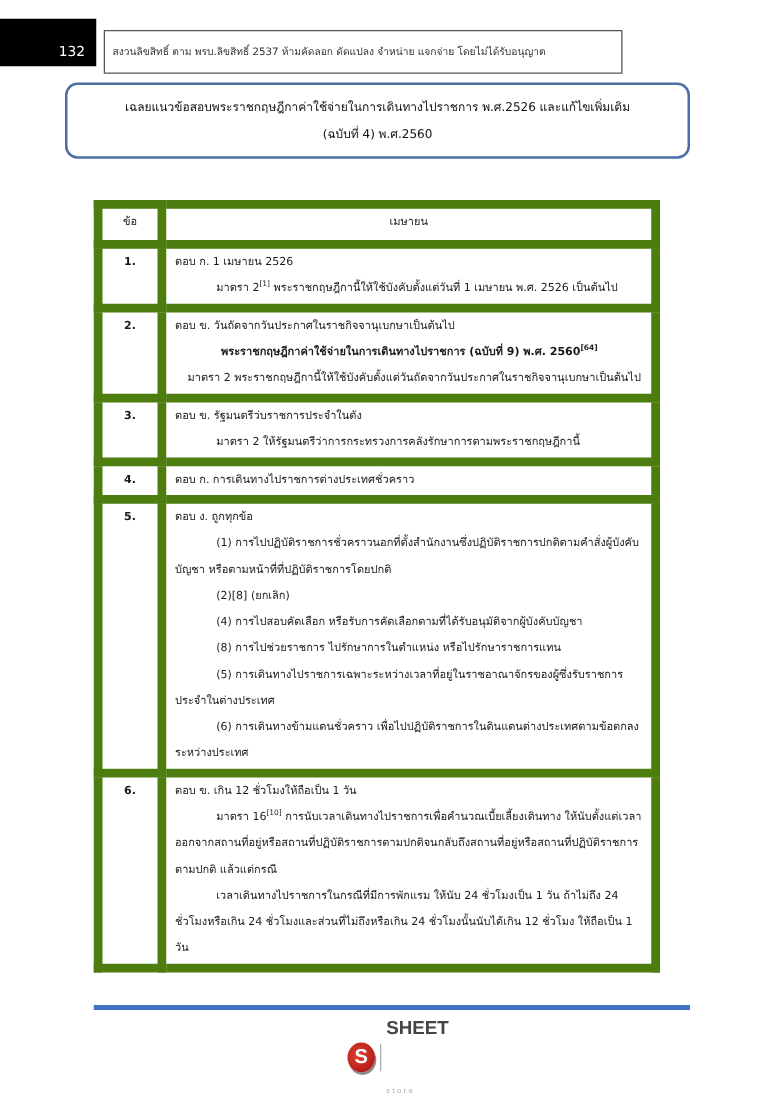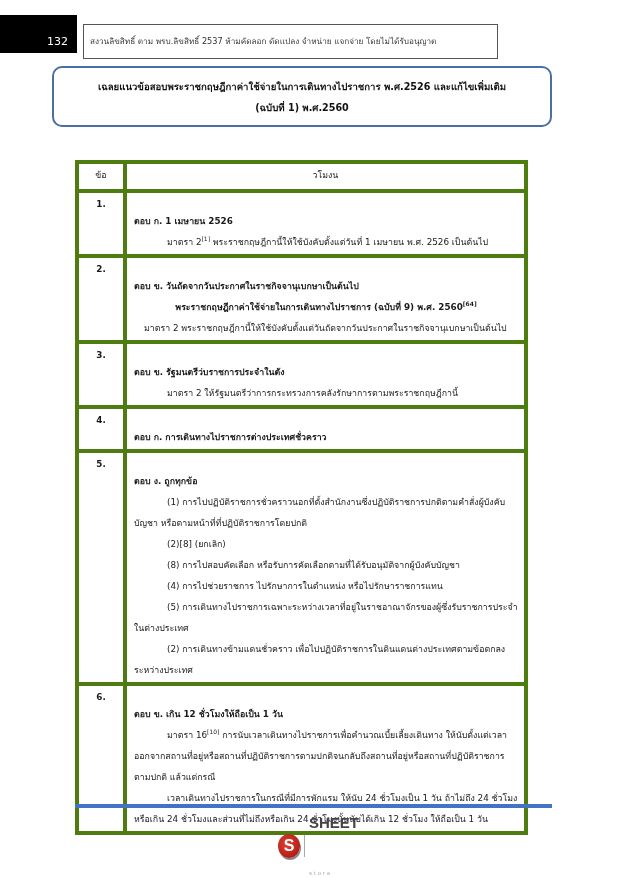--- a/index.html
+++ b/index.html
@@ -14,31 +14,31 @@
   }
   .header-box {
     position: absolute; left: 83px; top: 12px; width: 415px; height: 35px; border: 1px solid #555;
     box-sizing: border-box; font-size: 8.2px; display: flex; align-items: center; padding-left: 6px;
     color: #333; white-space: nowrap; overflow: hidden; margin-top: 12px;
   }
   .title-box {
     position: absolute; left: 52px; top: 66px; width: 500px; height: 61px;
     border: 2px solid #4a6fa5; border-radius: 10px; box-sizing: border-box;
     display: flex; flex-direction: column; align-items: center; justify-content: center;
-    font-size: 9.6px; font-weight: bold; line-height: 21px; color: #111;
+    font-size: 9.6px; font-weight: normal; line-height: 21px; color: #111;
   }
   table.answers {
     position: absolute; left: 75px; top: 160px; width: 453px; border-collapse: collapse;
     font-size: 8.8px; line-height: 21px;
   }
-  table.answers td, table.answers th { border: 4px solid #4d7c0f; vertical-align: top; }
+  table.answers td, table.answers th { border: 7px solid #4d7c0f; vertical-align: top; }
   table.answers th { font-weight: normal; height: 23px; }
   .col-num { width: 42px; text-align: center; font-weight: bold; }
   .col-ans { padding: 1px 6px 1px 7px; }
-  .ans-head { font-weight: bold; white-space: nowrap; margin-top: 17px; }
+  .ans-head { font-weight: normal; white-space: nowrap; }
   .line { display: block; }
   .ind1 { text-indent: 33px; }
   .ind-center { text-align: center; font-weight: bold; white-space: nowrap; }
   .ind3 { text-indent: 10px; }
   .b { font-weight: normal; }
   sup { font-size: 6px; line-height: 0; }
   .footer-rule {
     position: absolute; left: 75px; top: 804px; width: 477px; height: 4px; background: #4472c4;
   }
   .logo {
@@ -55,28 +55,28 @@
   .logo-store { font-family: "Liberation Sans", sans-serif; font-size: 6px; color: #aaa; letter-spacing: 2px; }
 </style>
 </head>
 <body>
 
 <div class="page-num">132</div>
 <div class="header-box">สงวนลิขสิทธิ์ ตาม พรบ.ลิขสิทธิ์ 2537 ห้ามคัดลอก ดัดแปลง จำหน่าย แจกจ่าย โดยไม่ได้รับอนุญาต</div>
 
 <div class="title-box">
   <span>เฉลยแนวข้อสอบพระราชกฤษฎีกาค่าใช้จ่ายในการเดินทางไปราชการ พ.ศ.2526 และแก้ไขเพิ่มเติม</span>
-  <span>(ฉบับที่ 1) พ.ศ.2560</span>
+  <span>(ฉบับที่ 4) พ.ศ.2560</span>
 </div>
 
 <table class="answers">
   <tbody>
       <tr>
     <th class="col-num" style="font-weight:normal">ข้อ</th>
-    <th>วโมงน</th>
+    <th>เมษายน</th>
   </tr>
 
   <tr>
     <td class="col-num">1.</td>
     <td class="col-ans">
       <span class="line ans-head">ตอบ ก. 1 เมษายน 2526</span>
       <span class="line ind1"><span class="b">มาตรา 2</span><sup>[1]</sup><span> พระราชกฤษฎีกานี้ให้ใช้บังคับตั้งแต่วันที่ 1 เมษายน พ.ศ. 2526 เป็นต้นไป</span></span>
     </td>
   </tr>
 
@@ -103,24 +103,24 @@
       <span class="line ans-head">ตอบ ก. การเดินทางไปราชการต่างประเทศชั่วคราว</span>
     </td>
   </tr>
 
   <tr>
     <td class="col-num">5.</td>
     <td class="col-ans">
       <span class="line ans-head">ตอบ ง. ถูกทุกข้อ</span>
       <span class="line ind1">(1) การไปปฏิบัติราชการชั่วคราวนอกที่ตั้งสำนักงานซึ่งปฏิบัติราชการปกติตามคำสั่งผู้บังคับบัญชา หรือตามหน้าที่ที่ปฏิบัติราชการโดยปกติ</span>
       <span class="line ind1">(2)[8] (ยกเลิก)</span>
-      <span class="line ind1">(8) การไปสอบคัดเลือก หรือรับการคัดเลือกตามที่ได้รับอนุมัติจากผู้บังคับบัญชา</span>
-      <span class="line ind1">(4) การไปช่วยราชการ ไปรักษาการในตำแหน่ง หรือไปรักษาราชการแทน</span>
+      <span class="line ind1">(4) การไปสอบคัดเลือก หรือรับการคัดเลือกตามที่ได้รับอนุมัติจากผู้บังคับบัญชา</span>
+      <span class="line ind1">(8) การไปช่วยราชการ ไปรักษาการในตำแหน่ง หรือไปรักษาราชการแทน</span>
       <span class="line ind1">(5) การเดินทางไปราชการเฉพาะระหว่างเวลาที่อยู่ในราชอาณาจักรของผู้ซึ่งรับราชการประจำในต่างประเทศ</span>
-      <span class="line ind1">(2) การเดินทางข้ามแดนชั่วคราว เพื่อไปปฏิบัติราชการในดินแดนต่างประเทศตามข้อตกลงระหว่างประเทศ</span>
+      <span class="line ind1">(6) การเดินทางข้ามแดนชั่วคราว เพื่อไปปฏิบัติราชการในดินแดนต่างประเทศตามข้อตกลงระหว่างประเทศ</span>
     </td>
   </tr>
 
   <tr>
     <td class="col-num">6.</td>
     <td class="col-ans">
       <span class="line ans-head">ตอบ ข. เกิน 12 ชั่วโมงให้ถือเป็น 1 วัน</span>
       <span class="line ind1"><span class="b">มาตรา 16</span><sup>[10]</sup><span>  การนับเวลาเดินทางไปราชการเพื่อคำนวณเบี้ยเลี้ยงเดินทาง ให้นับตั้งแต่เวลาออกจากสถานที่อยู่หรือสถานที่ปฏิบัติราชการตามปกติจนกลับถึงสถานที่อยู่หรือสถานที่ปฏิบัติราชการตามปกติ แล้วแต่กรณี</span></span>
       <span class="line ind1">เวลาเดินทางไปราชการในกรณีที่มีการพักแรม ให้นับ 24 ชั่วโมงเป็น 1 วัน ถ้าไม่ถึง 24 ชั่วโมงหรือเกิน 24 ชั่วโมงและส่วนที่ไม่ถึงหรือเกิน 24 ชั่วโมงนั้นนับได้เกิน 12 ชั่วโมง ให้ถือเป็น 1 วัน</span>
     </td>

